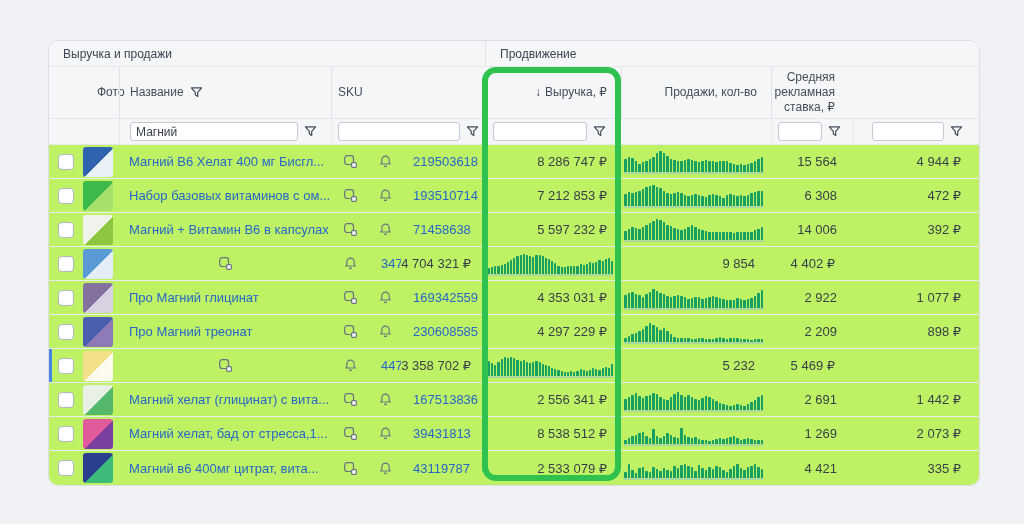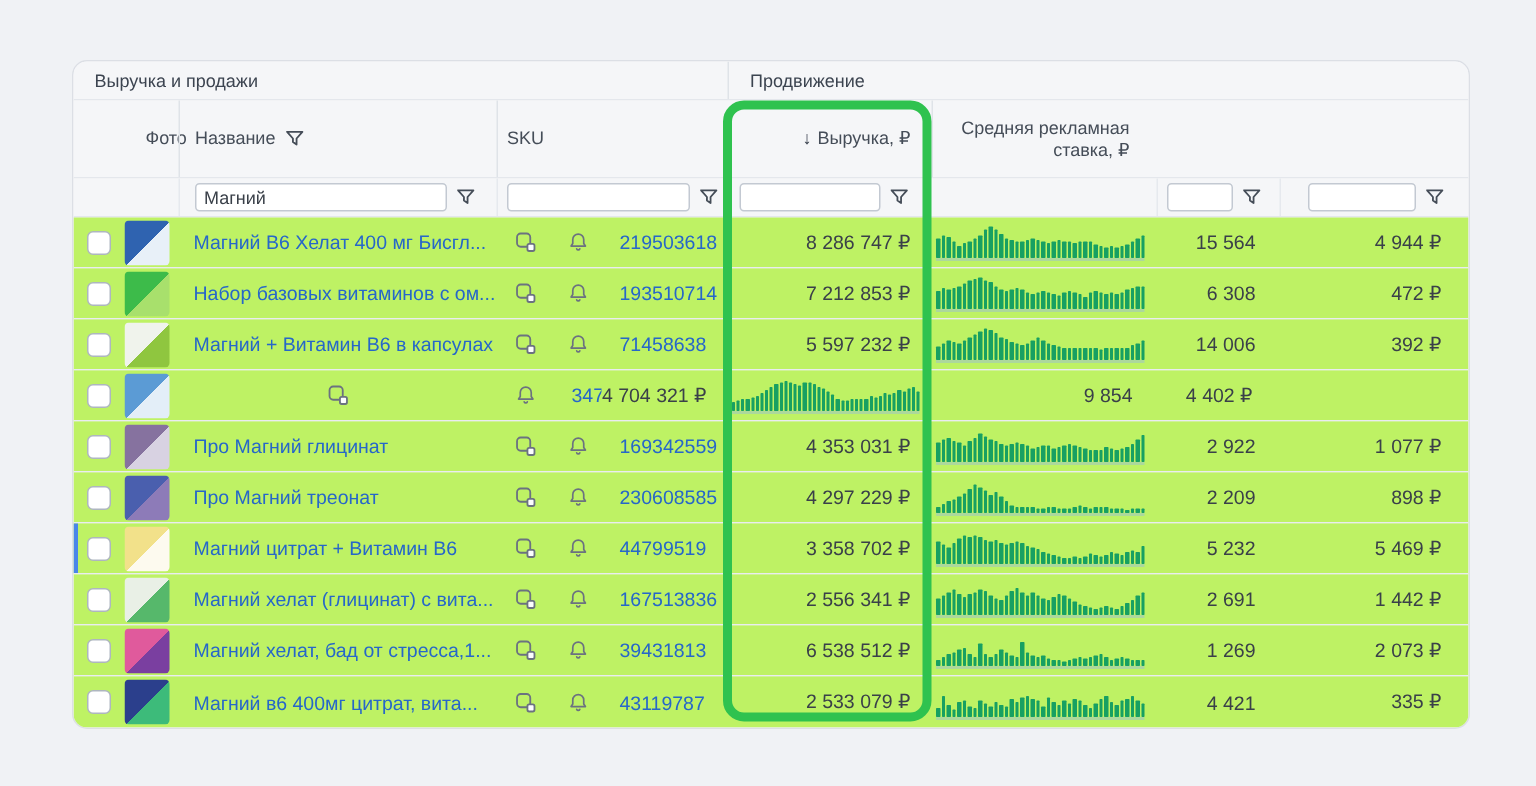--- a/index.html
+++ b/index.html
@@ -113,20 +113,21 @@
           <svg viewBox="0 0 14 14" width="13" height="13">
               <path d="M1.5 2h11L8.3 6.8v4.4L5.7 9.4V6.8z" fill="none" stroke="#454d58" stroke-width="1.3" stroke-linejoin="round"></path>
             </svg>
         </span>
       </div>
       <div class="hcell h-sku sep">SKU</div>
       <div class="hcell h-right h-rev">
         <span class="sort-arrow">↓</span>
         <span>Выручка, ₽</span>
       </div>
+      <div class="hcell h-right h-sales sep">Продажи, кол-во</div>
       <div class="hcell h-right h-rate sep">Средняя рекламная ставка, ₽</div>
     </div>
 
     <div class="filter-row grid">
       <div class="fcell"></div>
       <div class="fcell"></div>
       <div class="fcell f-name sep">
         <input class="fin w-name" value="Магний" style="">
         <span class="funnel">
           <svg viewBox="0 0 14 14" width="13" height="13">
@@ -613,21 +614,20 @@
     <div class="cell c-rate">898 ₽</div>
   </div>
 
   <div class="row grid selected">
     <div class="cell c-check">
             <span class="cb"></span>
           </div>
     <div class="cell c-photo">
             <span class="thumb" style="background: linear-gradient(135deg, rgb(242, 225, 138) 0px, rgb(242, 225, 138) 52%, rgb(253, 250, 239) 52%, rgb(253, 250, 239) 100%);"></span>
           </div>
-    <div class="cell c-name"><a class="lnk">Магний цитрат + Витамин В6</a></div>
     <div class="cell c-ic">
             <span>
       <svg viewBox="0 0 16 16" width="15" height="15">
                 <rect x="1.8" y="1.8" width="9.4" height="9.4" rx="2.6" fill="none" stroke="#6b7280" stroke-width="1.3"></rect>
                 <rect x="9.2" y="9.2" width="5" height="5" rx="1.2" fill="#fcfdfe" stroke="#6b7280" stroke-width="1.3"></rect>
               </svg>
     </span>
           </div>
     <div class="cell c-ic">
             <span>
@@ -779,21 +779,21 @@
           </div>
     <div class="cell c-ic">
             <span>
       <svg viewBox="0 0 16 16" width="15" height="15">
                 <path d="M8 2.2a3.9 3.9 0 0 0-3.9 3.9v2.8L2.9 10.7h10.2L11.9 8.9V6.1A3.9 3.9 0 0 0 8 2.2z" fill="none" stroke="#6b7280" stroke-width="1.2" stroke-linejoin="round"></path>
                 <path d="M6.9 12.7a1.2 1.2 0 0 0 2.2 0" fill="none" stroke="#6b7280" stroke-width="1.2" stroke-linecap="round"></path>
               </svg>
     </span>
           </div>
     <div class="cell c-sku"><a class="lnk">39431813</a></div>
-    <div class="cell c-rev">6 538 512 ₽</div>
+    <div class="cell c-rev">8 538 512 ₽</div>
     <div class="cell c-chart">
             <div class="spark">
               <i style="height: 16%;"></i>
               <i style="height: 24%;"></i>
               <i style="height: 32%;"></i>
               <i style="height: 40%;"></i>
               <i style="height: 46%;"></i>
               <i style="height: 52%;"></i>
               <i style="height: 34%;"></i>
               <i style="height: 26%;"></i>

